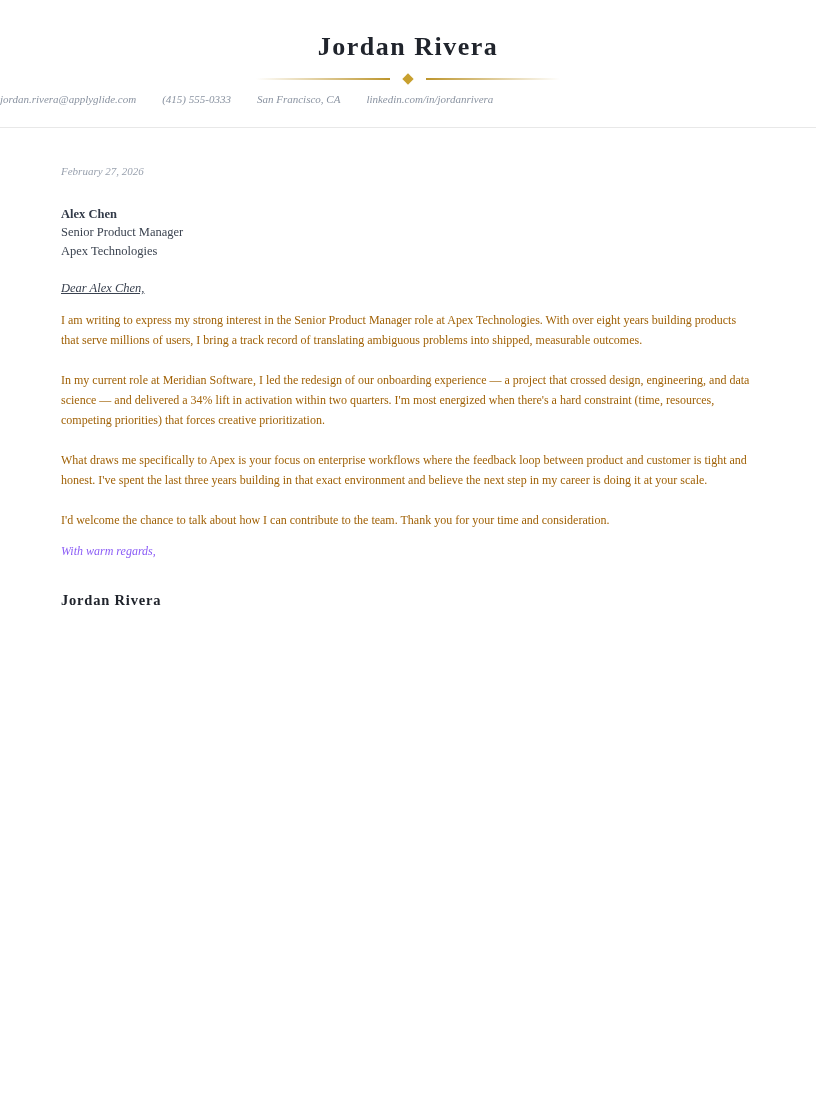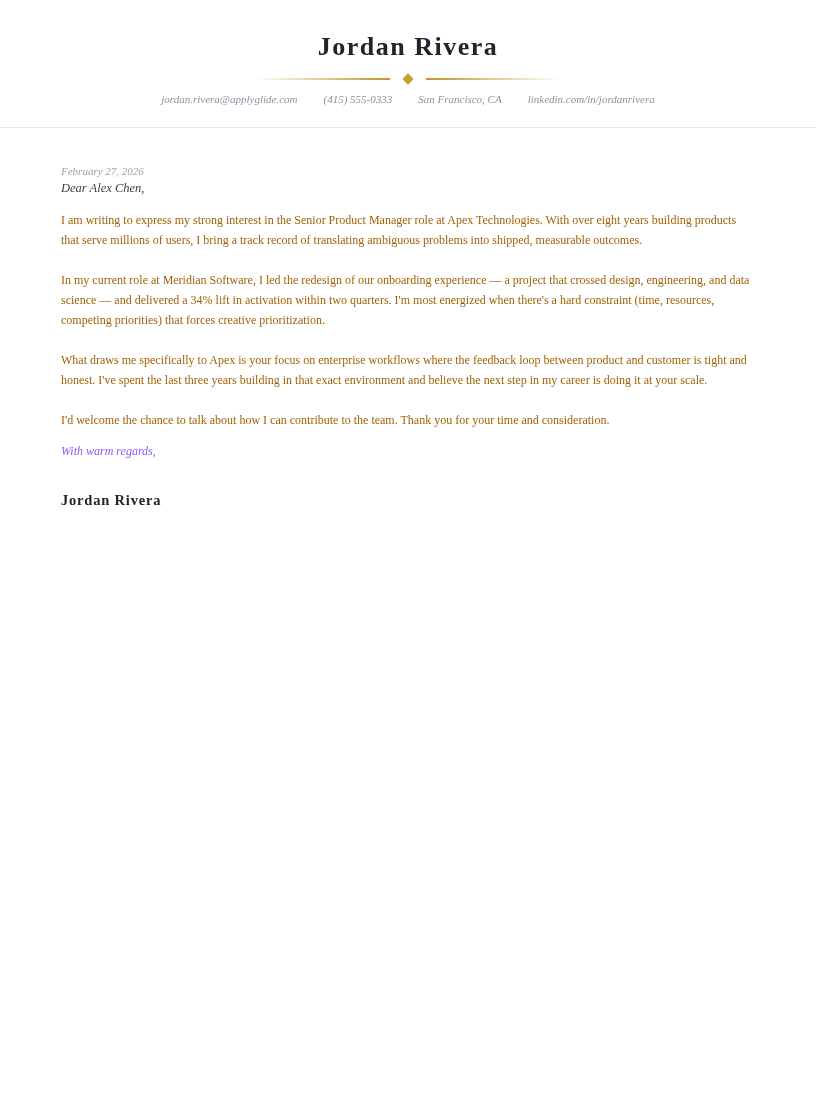--- a/index.html
+++ b/index.html
@@ -39,21 +39,21 @@
   .divider-line.right { background: linear-gradient(to left,  rgba(193,154,46,0), #bd952c); }
   .diamond {
     width: 8px; height: 8px;
     background: #c8a02f;
     transform: rotate(45deg);
     flex: 0 0 auto;
   }
   .contacts {
     margin-top: 10px;
     display: flex;
-    justify-content: center;
+    justify-content: flex-start;
     gap: 26px;
     font-style: italic;
     font-size: 11px;
     color: #8a93a1;
   }
 
   
   .letter {
     width: 694px;
     margin: 0 auto;
@@ -65,24 +65,25 @@
     font-size: 11px;
     color: #99a1ae;
   }
   .recipient {
     margin-top: 28px;
     font-size: 12.5px;
     line-height: 18.5px;
   }
   .recipient-name { font-weight: bold; color: #333b49; }
   .salutation {
-    margin-top: 4px;
+    margin-top: 21px;
     font-style: italic;
     font-size: 12.5px;
     color: #39414f;
+    text-decoration: underline;
   }
   .paragraph {
     margin-top: 14px;
     font-size: 12px;
     line-height: 20px;
     color: #a16207;
   }
   .paragraph + .paragraph { margin-top: 20px; }
   .closing {
     margin-top: 14px;
@@ -116,20 +117,25 @@
       <span>jordan.rivera@applyglide.com</span>
       <span>(415) 555-0333</span>
       <span>San Francisco, CA</span>
       <span>linkedin.com/in/jordanrivera</span>
     </div>
   </header>
 
   <main class="letter">
     <p class="date">February 27, 2026</p>
 
+    <div class="recipient">
+      <div class="recipient-name">Alex Chen</div>
+      <div>Senior Product Manager</div>
+      <div>Apex Technologies</div>
+    </div>
 
     <p class="salutation">Dear Alex Chen,</p>
 
     <p class="paragraph">I am writing to express my strong interest in the Senior Product Manager role at Apex Technologies. With over eight years building products that serve millions of users, I bring a track record of translating ambiguous problems into shipped, measurable outcomes.</p>
     <p class="paragraph">In my current role at Meridian Software, I led the redesign of our onboarding experience — a project that crossed design, engineering, and data science — and delivered a 34% lift in activation within two quarters. I'm most energized when there's a hard constraint (time, resources, competing priorities) that forces creative prioritization.</p>
     <p class="paragraph">What draws me specifically to Apex is your focus on enterprise workflows where the feedback loop between product and customer is tight and honest. I've spent the last three years building in that exact environment and believe the next step in my career is doing it at your scale.</p>
     <p class="paragraph">I'd welcome the chance to talk about how I can contribute to the team. Thank you for your time and consideration.</p>
 
     <p class="closing">With warm regards,</p>
 

